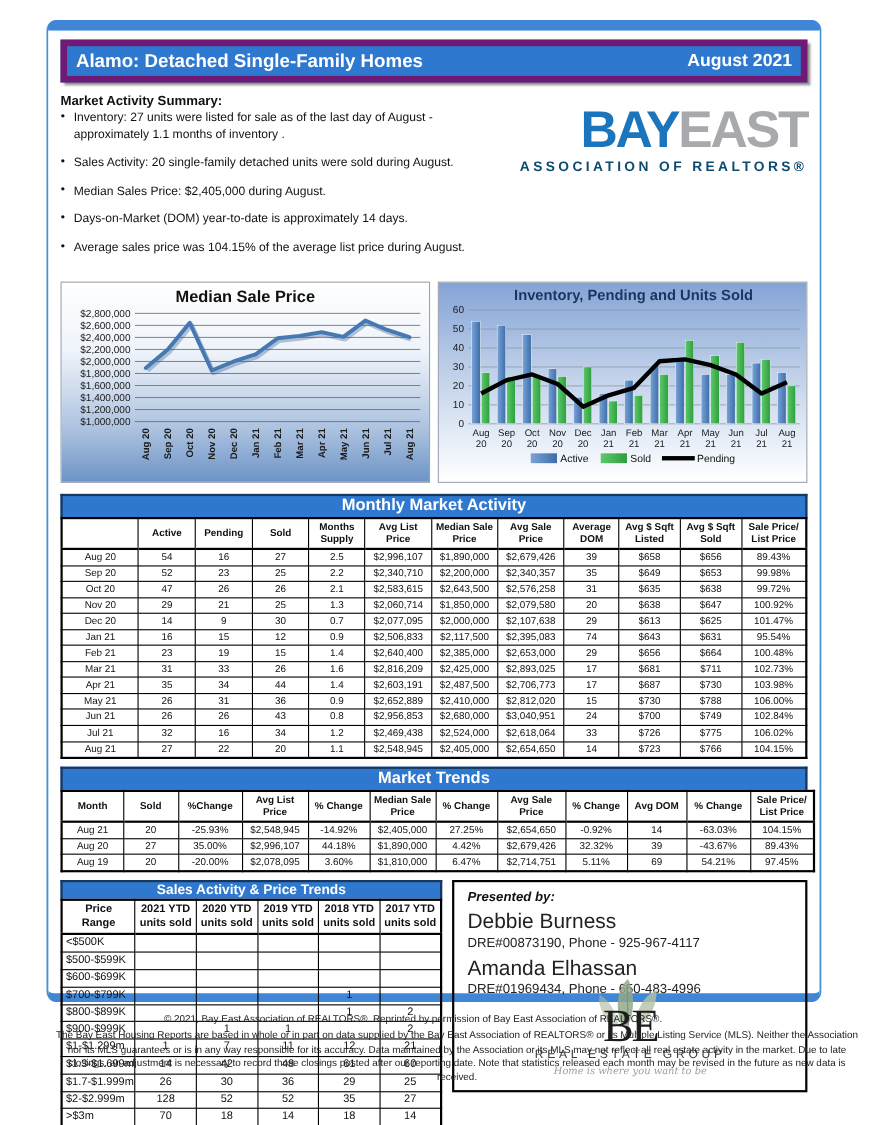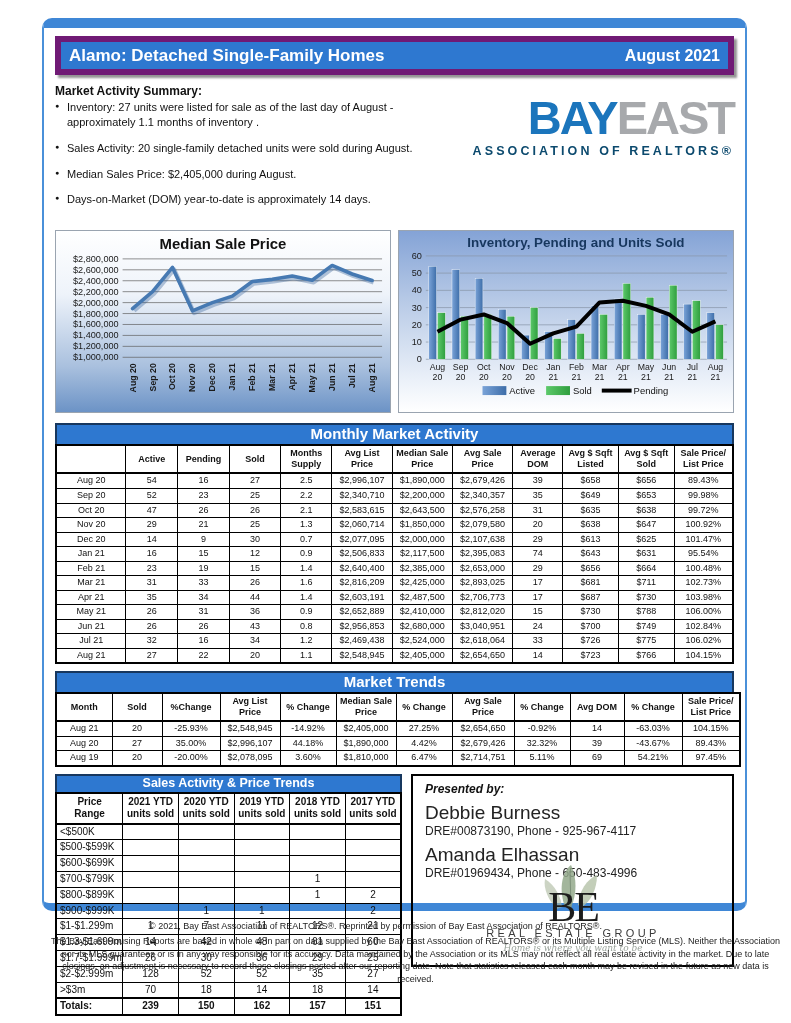--- a/index.html
+++ b/index.html
@@ -75,20 +75,21 @@
     </div>
 
     <div class="summary-row">
       <div class="summary-left">
         <div class="summary-h">Market Activity Summary:</div>
         <ul class="bullets">
           <li>Inventory: 27 units were listed for sale as of the last day of August - approximately 1.1 months of inventory .</li>
           <li>Sales Activity: 20 single-family detached units were sold during August.</li>
           <li>Median Sales Price: $2,405,000 during August.</li>
           <li>Days-on-Market (DOM) year-to-date is approximately 14 days.</li>
+          <li>Average sales price was 104.15% of the average list price during August.</li>
         </ul>
       </div>
       <div class="logo-col">
         <div class="bayeast"><span class="bay">BAY</span><span class="east">EAST</span></div>
         <div class="bayeast-sub">ASSOCIATION OF REALTORS®</div>
       </div>
     </div>
 
     <div class="charts-row">
       <div class="chart-box left">

